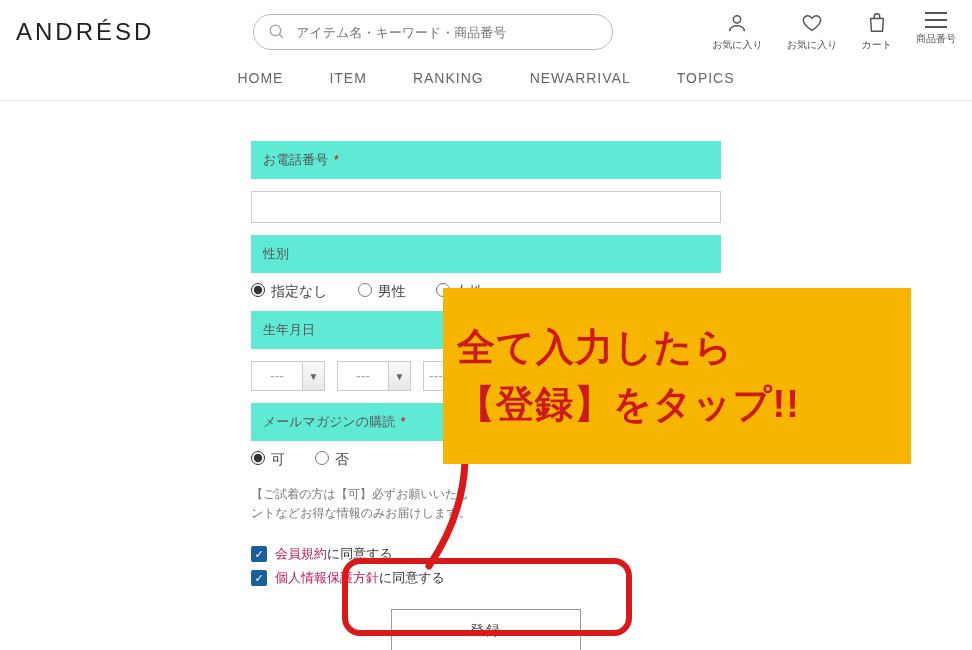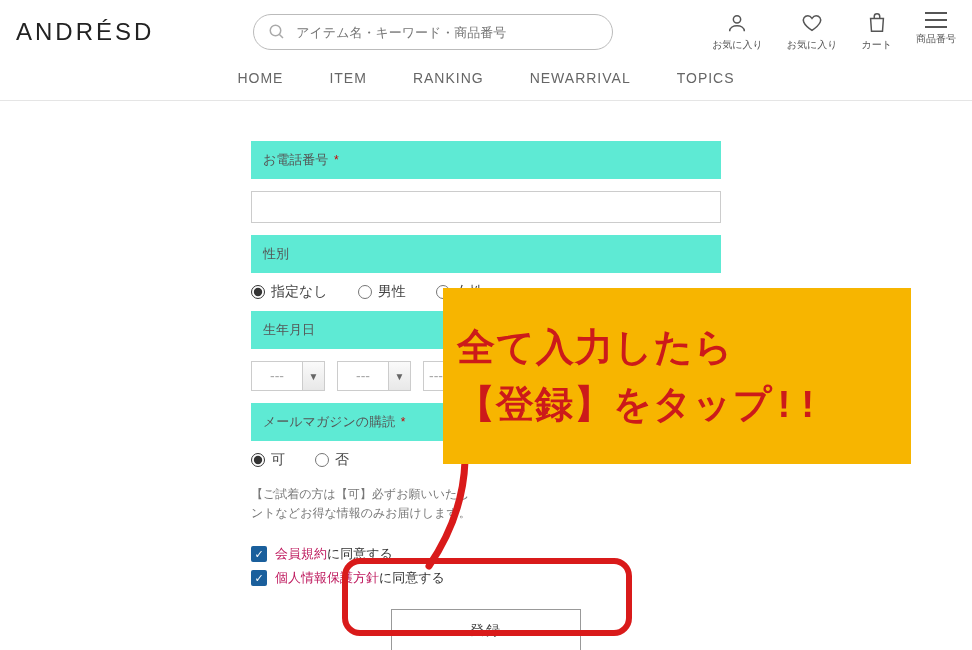--- a/index.html
+++ b/index.html
@@ -20,41 +20,41 @@
   .nav a { font-family: Liberation Sans, sans-serif; font-size: 14px; letter-spacing: 1px; color: #666; text-decoration: none; cursor: pointer; }
   hr.topline { border: none; border-top: 1px solid #e5e5e5; margin-bottom: 40px; }
 
   .form { width: 470px; margin: 0 auto; }
   .section-head { background: #5eead4; padding: 10px 12px; font-size: 13px; color: #555; }
   .section-head .req { color: #c00; font-size: 12px; margin-left: 2px; }
   .field-row { padding: 12px 0; }
   .text-input { width: 100%; height: 32px; border: 1px solid #ccc; background: #fff; padding: 0 8px; }
 
   .radios { display: flex; gap: 30px; align-items: center; padding: 10px 0; font-size: 14px; color: #444; }
-  .radios label { display: flex; align-items: center; gap: 6px; cursor: pointer; }
+  .radios label { display: flex; align-items: flex-start; gap: 6px; cursor: pointer; }
   .radios input { accent-color: #333; width: 14px; height: 14px; border: 1px solid #888; }
 
   .selects { display: flex; gap: 12px; padding: 12px 0; }
   .sel { display: flex; }
   .sel span.val { display: inline-flex; align-items: center; justify-content: center; width: 52px; height: 30px; border: 1px solid #ccc; background: #fff; color: #aaa; font-size: 14px; }
   .sel span.arrow { display: inline-flex; align-items: center; justify-content: center; width: 22px; height: 30px; border: 1px solid #ccc; border-left: none; background: linear-gradient(#fafafa,#e8e8e8); color: #666; font-size: 10px; }
 
   .note { font-size: 12px; color: #777; line-height: 1.6; margin-top: 6px; }
 
   .agree { margin: 22px 0 8px; font-size: 13px; color: #333; }
   .agree-row { display: flex; align-items: center; gap: 8px; margin-bottom: 6px; }
   .chk { width: 16px; height: 16px; background: #1a5f9c; border-radius: 2px; display: inline-flex; align-items: center; justify-content: center; color: #fff; font-size: 11px; cursor: pointer; }
   .agree .link { color: #be185d; cursor: pointer; }
 
   .submit-wrap { display: flex; justify-content: center; margin-top: 22px; position: relative; }
   .submit-btn { width: 190px; height: 44px; border: 1px solid #999; background: #fff; font-size: 14px; color: #444; cursor: pointer; letter-spacing: 2px; }
 
   
   .callout { position: absolute; left: 443px; top: 288px; width: 468px; height: 176px; background: #f7b500; display: flex; flex-direction: column; justify-content: center; padding: 0 14px; gap: 6px; z-index: 5; }
-  .callout div { color: #cc1a1a; font-size: 38px; font-weight: 900; letter-spacing: 1px; font-family: Liberation Mono, monospace; }
+  .callout div { color: #cc1a1a; font-size: 38px; font-weight: 900; letter-spacing: 1px; font-family: Liberation Sans, sans-serif; }
   .red-pointer { position: absolute; left: 415px; top: 456px; width: 60px; height: 130px; z-index: 4; pointer-events: none; }
   .red-ring { position: absolute; left: 342px; top: 558px; width: 290px; height: 78px; border: 6px solid #d91a1a; border-radius: 18px; z-index: 3; pointer-events: none; }
 </style>
 </head>
 <body>
 
 <div class="header">
   <div class="logo">ANDRÉSD</div>
   <div class="search-wrap">
     <div class="search">

